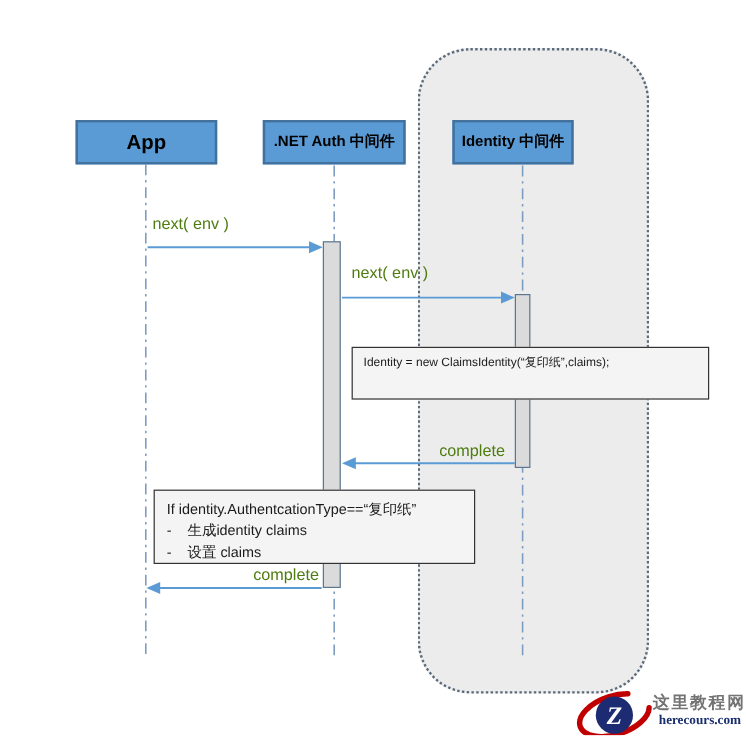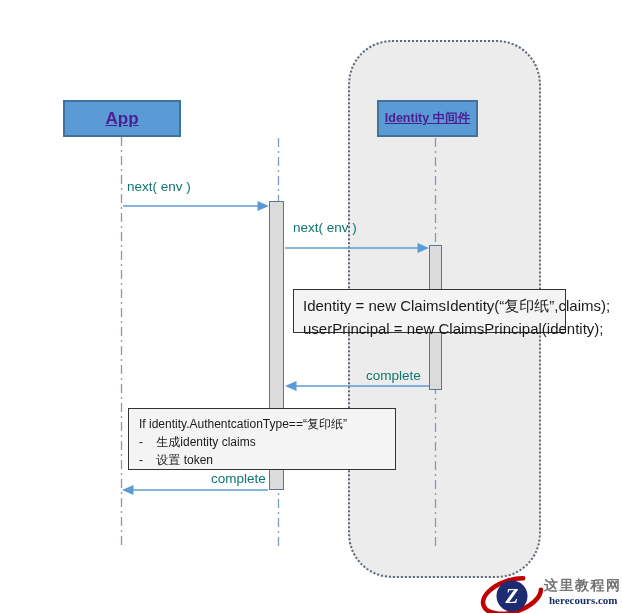--- a/index.html
+++ b/index.html
@@ -15,52 +15,52 @@
   }
   svg.lines{position:absolute;left:0;top:0;z-index:1;}
   
   .actor{
     position:absolute;height:37px;box-sizing:border-box;
     background:#5b9bd5;border:2px solid #41719c;
     display:flex;align-items:center;justify-content:center;
     z-index:3;
   }
   .actor span{
-    color:#4c1d95;text-decoration:underline;font-weight:bold;
+    color:#000000;font-weight:bold;
     white-space:nowrap;
   }
   #actor-app{left:63px;top:100px;width:118px;}
   #actor-app span{font-size:17px;}
   #actor-net{left:219px;top:100px;width:119px;}
   #actor-net span{font-size:12.5px;}
   #actor-identity{left:377px;top:100px;width:101px;}
   #actor-identity span{font-size:12.5px;}
   
   .activation{
     position:absolute;background:#dbdbdb;border:1.5px solid #5d7691;
     box-sizing:border-box;z-index:2;
   }
   #bar-net{left:269px;top:201px;width:15px;height:289px;}
   #bar-identity{left:429px;top:245px;width:13px;height:145px;}
   
   .msg{
-    position:absolute;color:#0f766e;font-size:13.5px;white-space:nowrap;
+    position:absolute;color:#4d7c0f;font-size:13.5px;white-space:nowrap;
     z-index:3;
   }
   #msg-1{left:127px;top:179px;}
   #msg-2{left:293px;top:220px;}
   #msg-3{left:366px;top:368px;}
   #msg-4{left:211px;top:471px;}
   
   .note{
     position:absolute;background:#f4f4f4;border:1.5px solid #333333;
     box-sizing:border-box;color:#1a1a1a;z-index:4;
   }
   .note .line{white-space:pre;line-height:1.5;}
-  #note-1{left:293px;top:289px;width:273px;height:44px;padding:5px 9px;font-size:15px;}
+  #note-1{left:293px;top:289px;width:298px;height:44px;padding:5px 9px;font-size:10px;}
   #note-2{left:128px;top:408px;width:268px;height:62px;padding:6px 10px;font-size:12px;}
   
   .logo{position:absolute;z-index:5;}
   #logo-mark{left:470px;top:570px;}
   .site-name{
     position:absolute;left:544px;top:577px;z-index:5;
     color:#737373;font-size:14px;font-weight:bold;letter-spacing:1.5px;white-space:nowrap;
   }
   .site-url{
     position:absolute;left:549px;top:594px;z-index:5;
@@ -95,40 +95,42 @@
     </g>
     <g>
       <line x1="268" y1="490" x2="132" y2="490" stroke="#5b9bd5" stroke-width="1.6"></line>
       <polygon points="122,490 133.5,485 133.5,495" fill="#5b9bd5"></polygon>
     </g>
   </svg>
 
   <div class="actor" id="actor-app">
     <span>App</span>
   </div>
+  <div class="actor" id="actor-net">
+    <span>.NET Auth 中间件</span>
+  </div>
   <div class="actor" id="actor-identity">
     <span>Identity 中间件</span>
   </div>
 
   <div class="activation" id="bar-net"></div>
   <div class="activation" id="bar-identity"></div>
 
   <div class="msg" id="msg-1">next( env )</div>
   <div class="msg" id="msg-2">next( env )</div>
   <div class="msg" id="msg-3">complete</div>
   <div class="msg" id="msg-4">complete</div>
 
   <div class="note" id="note-1">
     <div class="line">Identity = new ClaimsIdentity(“复印纸”,claims);</div>
-    <div class="line">userPrincipal = new ClaimsPrincipal(identity);</div>
   </div>
   <div class="note" id="note-2">
     <div class="line">If identity.AuthentcationType==“复印纸”</div>
     <div class="line">-    生成identity claims</div>
-    <div class="line">-    设置 token</div>
+    <div class="line">-    设置 claims</div>
   </div>
 
   <svg class="logo" id="logo-mark" width="82" height="43">
     <g transform="translate(42,26)">
       <ellipse rx="30" ry="16" transform="rotate(-18)" fill="none" stroke="#c00000" stroke-width="4.5" stroke-linecap="round" pathLength="100" stroke-dasharray="84 16" stroke-dashoffset="-2"></ellipse>
       <circle r="15.5" fill="#1d2b72"></circle>
       <text x="0" y="7" text-anchor="middle" fill="#ffffff" font-size="21" font-weight="bold" font-style="italic" font-family="Liberation Serif, serif">Z</text>
     </g>
   </svg>
   <div class="site-name">这里教程网</div>

